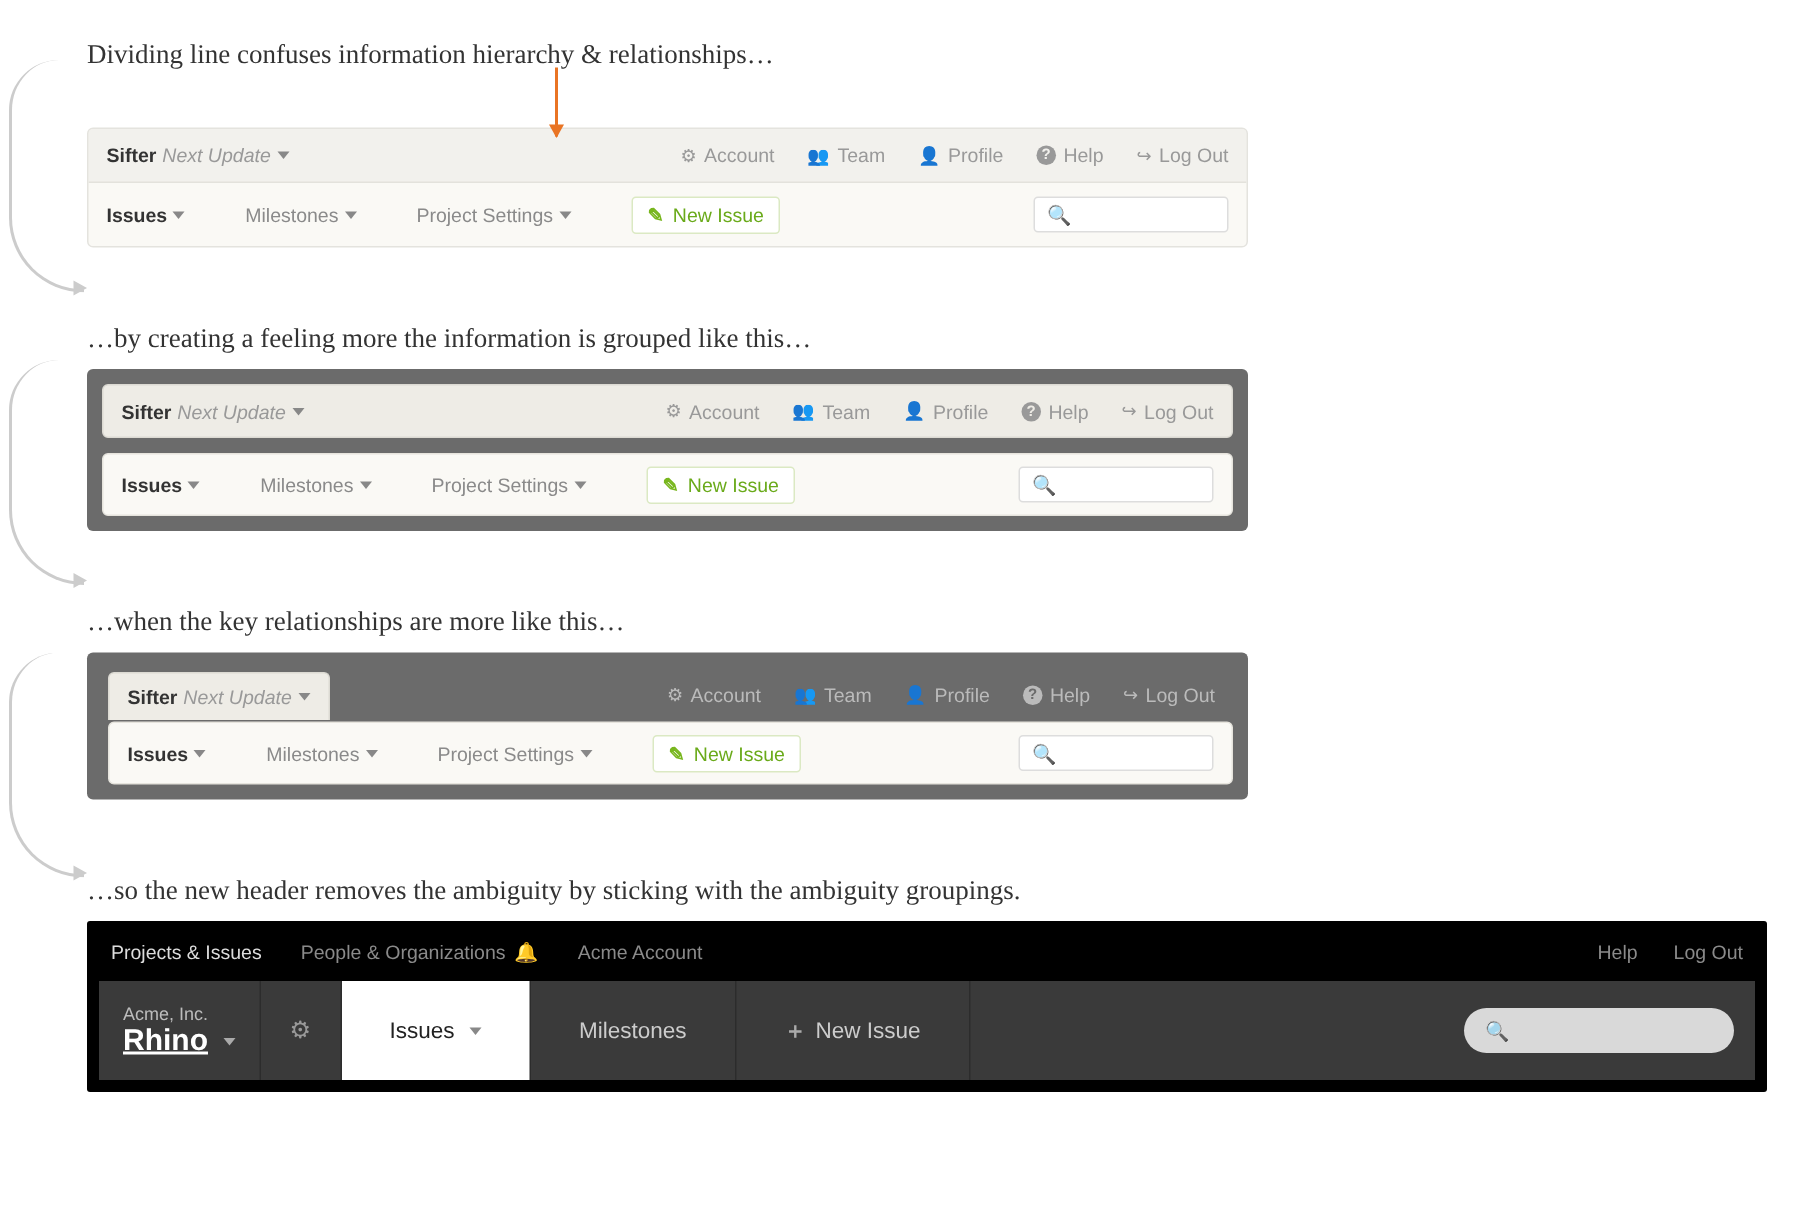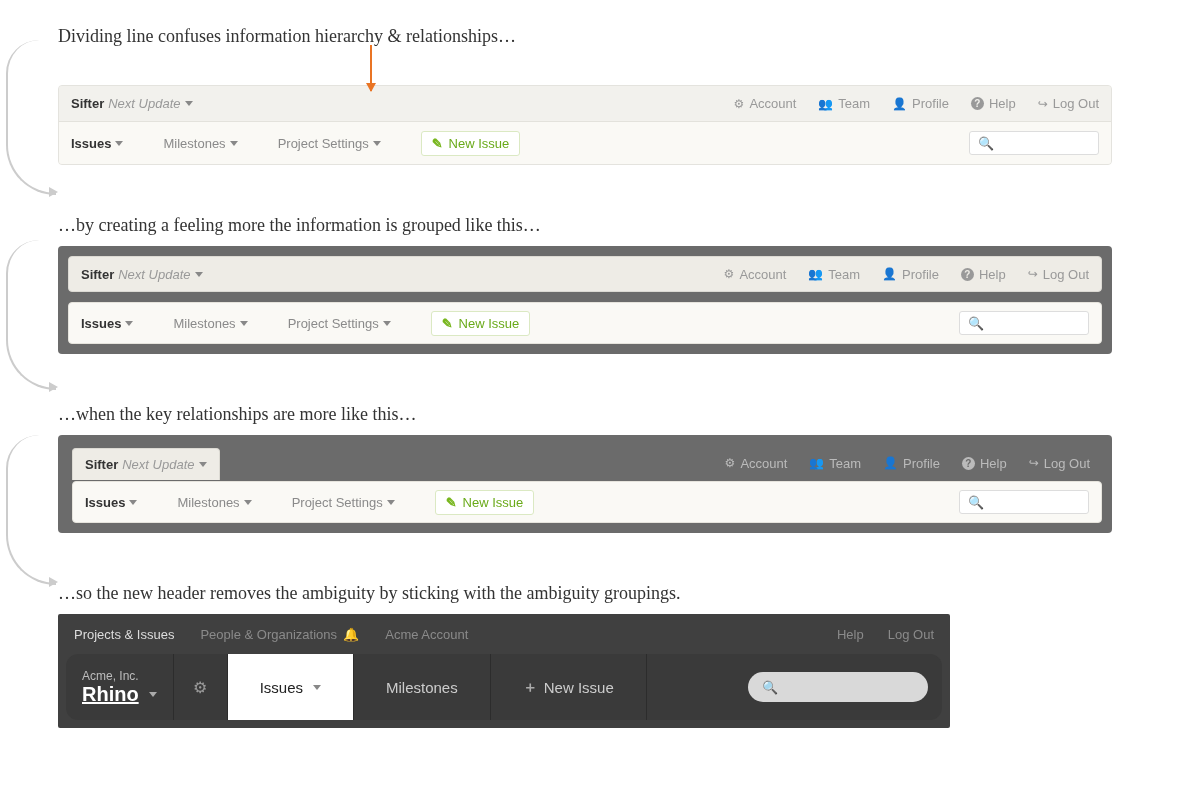--- a/index.html
+++ b/index.html
@@ -54,21 +54,21 @@
     border-bottom: 5px solid transparent;
     border-left: 9px solid #ccc;
   }
   .curve1 { left: 6px; top: 40px; height: 155px; border-top-left-radius: 40px; }
   .curve2 { left: 6px; top: 240px; height: 150px; border-top-left-radius: 40px; }
   .curve3 { left: 6px; top: 435px; height: 150px; border-top-left-radius: 40px; }
 
   
   .panel {
     margin-left: 18px;
-    width: 1054px;
+    width: 774px;
     border: 1px solid #ddd;
     border-radius: 4px;
     overflow: hidden;
   }
   .panel.v1 {
     background: #f2f1ed;
     border-color: #e4e3de;
   }
   .panel.v2 {
     background: #6b6b6b;
@@ -177,22 +177,22 @@
     width: 130px;
     display: flex;
     align-items: center;
     padding: 0 8px;
     color: #bbb;
   }
 
   
   .newheader {
     margin-left: 18px;
-    width: 892px;
-    background: #404040;
+    width: 1120px;
+    background: #000000;
     border-radius: 2px;
     overflow: hidden;
   }
   .nh-top {
     display: flex;
     align-items: center;
     height: 40px;
     padding: 0 16px;
     font-size: 13px;
   }
@@ -202,21 +202,21 @@
     display: inline-flex;
     align-items: center;
     gap: 6px;
   }
   .nh-link.active { color: #ddd; }
   .nh-right { margin-left: auto; display: flex; gap: 24px; }
   .nh-right span { color: #8a8a8a; }
   .nh-sub {
     margin: 0 8px 8px 8px;
     background: #3a3a3a;
-    border-radius: 12px;
+    border-radius: 0;
     display: flex;
     align-items: stretch;
     height: 66px;
   }
   .nh-proj {
     padding: 10px 16px;
     border-right: 1px solid #2c2c2c;
     display: flex;
     flex-direction: column;
     justify-content: center;

